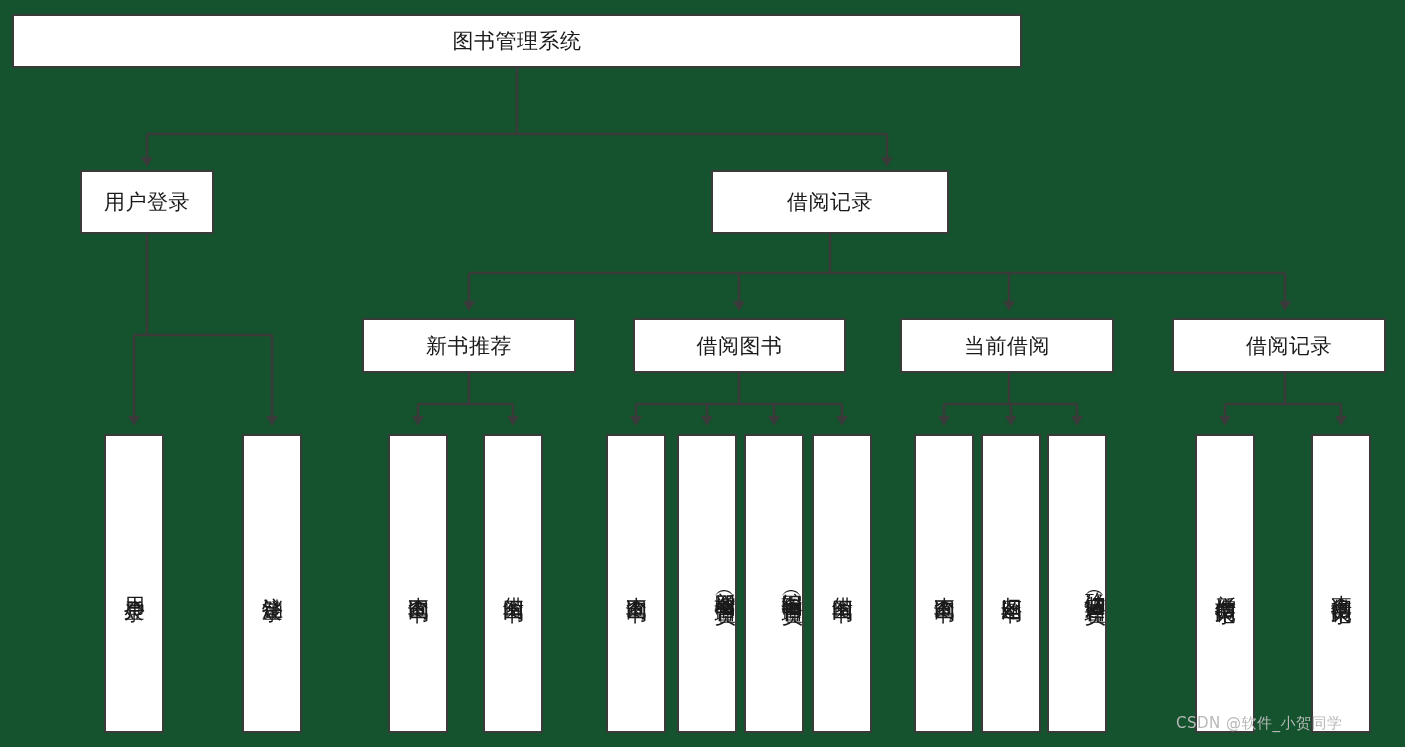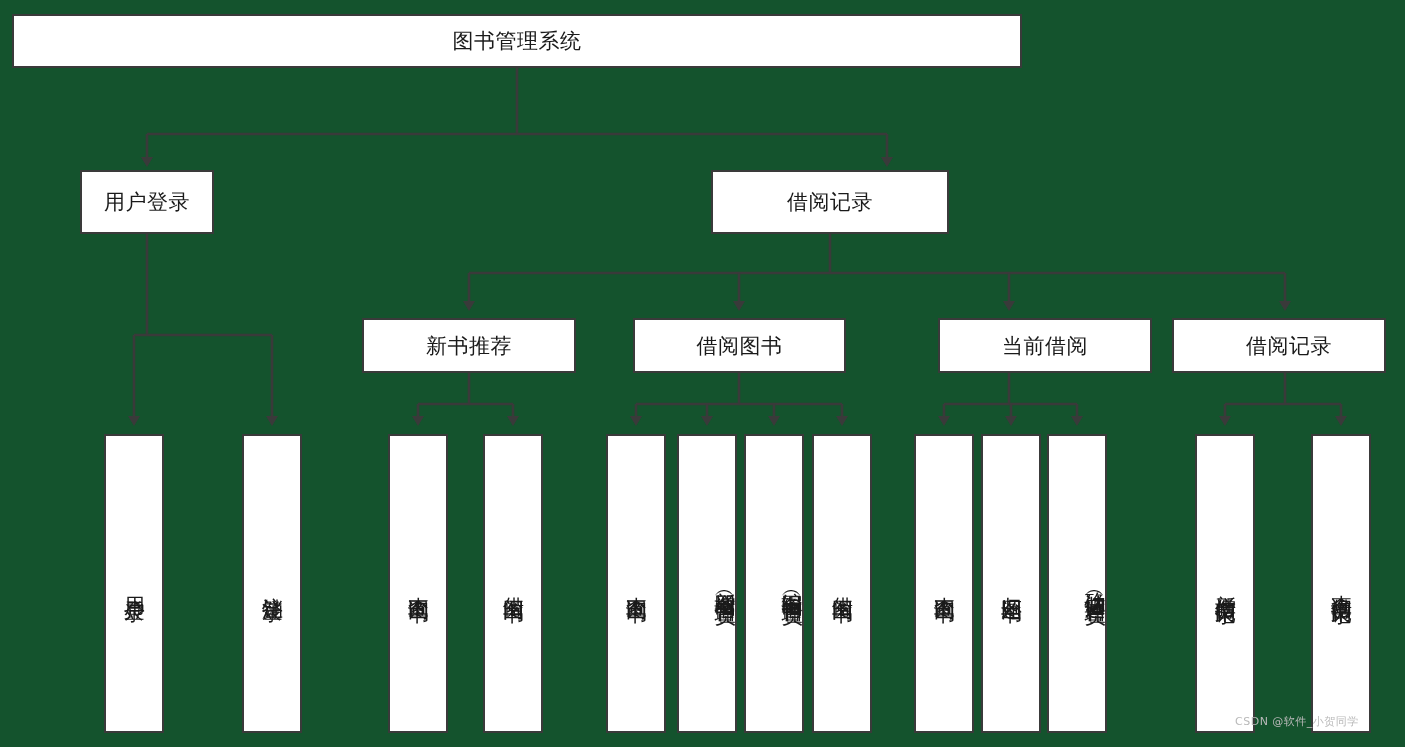--- a/index.html
+++ b/index.html
@@ -51,23 +51,23 @@
     white-space: nowrap;
   }
   .node.vert.mid {
     align-items: center;
   }
   .node .txt {
     display: block;
   }
   #watermark {
     position: absolute;
-    left: 1235px;
+    left: 1176px;
     top: 714px;
-    font-size: 11px;
+    font-size: 15px;
     color: #b9b9b9;
     letter-spacing: 0.5px;
     white-space: nowrap;
     font-family: "DejaVu Sans", "Liberation Sans", sans-serif;
   }
 </style>
 </head>
 <body>
 
 <div id="canvas">
@@ -132,21 +132,21 @@
   <div class="node horiz" style="left:711px; top:170px; width:238px; height:64px;">
     <span class="txt">借阅记录</span>
   </div>
 
   <div class="node horiz" style="left:362px; top:318px; width:214px; height:55px;">
     <span class="txt">新书推荐</span>
   </div>
   <div class="node horiz" style="left:633px; top:318px; width:213px; height:55px;">
     <span class="txt">借阅图书</span>
   </div>
-  <div class="node horiz" style="left:938px; top:318px; width:214px; height:55px;">
+  <div class="node horiz" style="left:900px; top:318px; width:214px; height:55px;">
     <span class="txt">当前借阅</span>
   </div>
   <div class="node horiz" style="left:1172px; top:318px; width:214px; height:55px;padding-left:20px;">
     <span class="txt">借阅记录</span>
   </div>
 
   <div class="node vert mid" style="left:104px; top:434px; width:60px; height:299px;">
     <span class="txt">用户登录</span>
   </div>
   <div class="node vert mid" style="left:242px; top:434px; width:60px; height:299px;">

